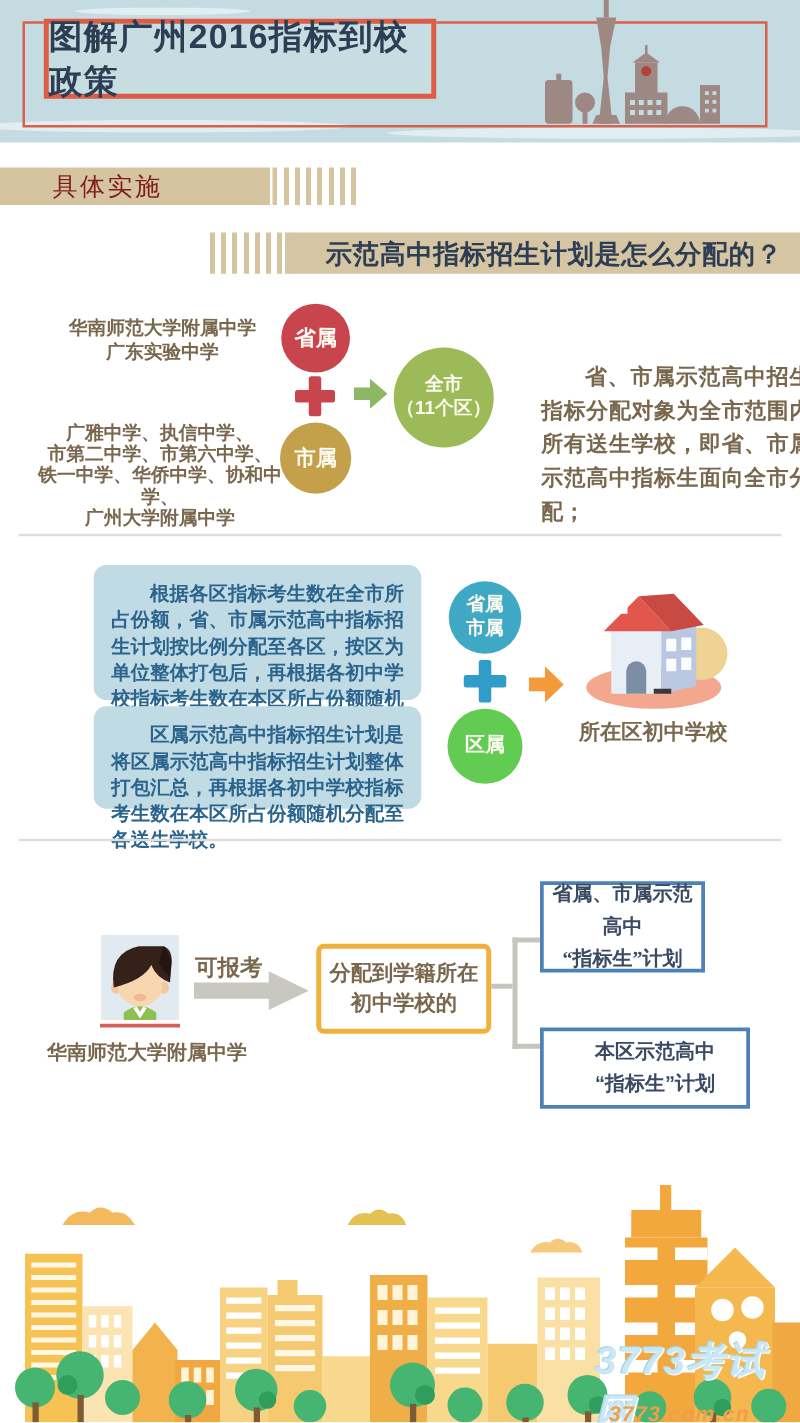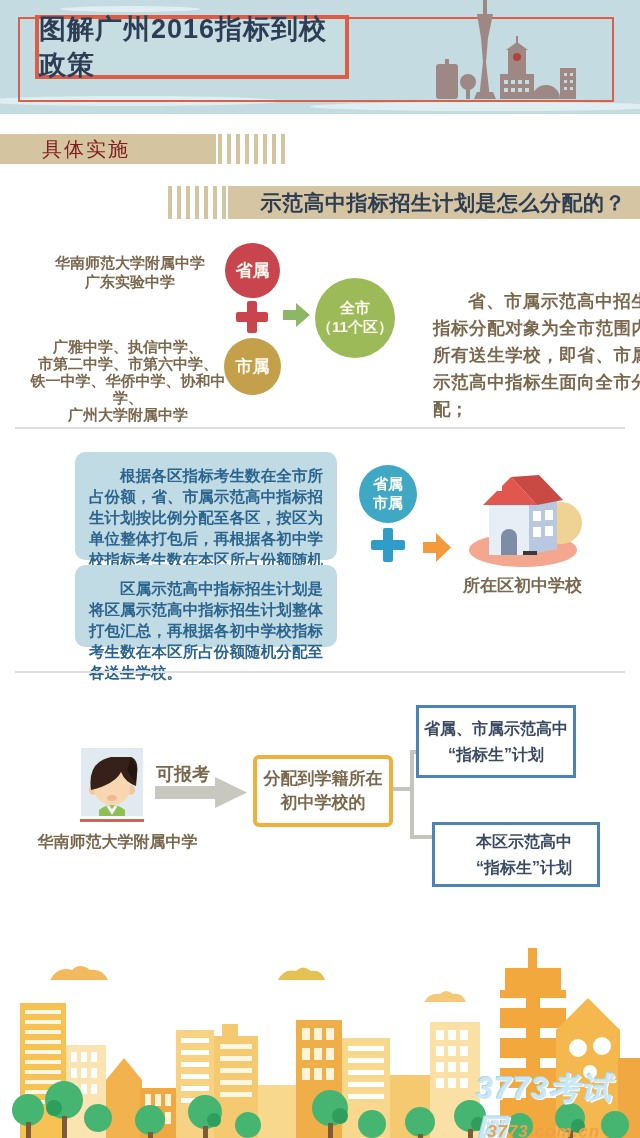--- a/index.html
+++ b/index.html
@@ -63,21 +63,21 @@
   .avatar-box{left:81px;top:748px;width:62px;height:68px;background:#e0eaf0;}
   .avatar-line{left:80px;top:819px;width:64px;height:3px;background:#d4605c;}
   .student-label{left:35px;top:832px;width:165px;font-size:16px;}
   .apply-label{left:156px;top:762px;width:60px;font-size:18px;}
   .center-box{left:253px;top:755px;width:140px;height:72px;border:4px solid #eeb23c;border-radius:6px;
               background:#fff;display:flex;align-items:center;justify-content:center;
               font-size:17px;line-height:24px;box-sizing:border-box;text-align:center;}
   .plan-box{border:3px solid #4d82b8;background:#fff;color:#3a4a63;font-weight:bold;font-size:16px;
             line-height:26px;display:flex;align-items:center;justify-content:center;text-align:center;
             box-sizing:border-box;}
-  .plan-top{left:416px;top:705px;width:160px;height:73px;}
+  .plan-top{left:432px;top:705px;width:132px;height:73px;font-family:Liberation Serif, serif;}
   .plan-bottom{left:432px;top:822px;width:168px;height:65px;padding-left:16px;}
   .conn{background:#c5c5bf;}
 
   
   .wm-site{left:476px;top:1068px;font-size:31px;font-weight:bold;font-style:italic;color:#c9e7f4;
            text-shadow:1px 1px 0 #ffffff,-1px -1px 0 #a9d4e8;letter-spacing:1px;}
   .wm-url{left:487px;top:1103px;font-size:17px;font-weight:bold;font-style:italic;color:#ef9f4a;letter-spacing:1px;margin-top:19px;}
 </style>
 </head>
 <body>
@@ -172,20 +172,21 @@
   <div class="abs info-box box-b">区属示范高中指标招生计划是将区属示范高中指标招生计划整体打包汇总，再根据各初中学校指标考生数在本区所占份额随机分配至各送生学校。</div>
 
   <div class="abs circle pre c-provmun">省属
 市属</div>
 
   <span class="abs plus plus-blue">
     <span class="ph"></span>
       <span class="pv"></span>
   </span>
 
+  <div class="abs circle c-district">区属</div>
 
   <svg class="abs" style="left:423px;top:533px;" width="28" height="29" viewBox="0 0 28 29">
     <polygon points="0,9 13,9 13,0 28,14.5 13,29 13,20 0,20" fill="#f49a3b"></polygon>
   </svg>
 
   <svg class="abs" style="left:465px;top:465px;" width="118" height="105" viewBox="0 0 118 105">
     <ellipse cx="58" cy="85" rx="54" ry="17" fill="#f2a78e"></ellipse>
     <circle cx="96" cy="58" r="21" fill="#efd394"></circle>
     <rect x="24" y="38" width="40" height="52" fill="#e8eef5"></rect>
     <polygon points="64,38 92,34 92,84 64,90" fill="#b9c8e0"></polygon>

